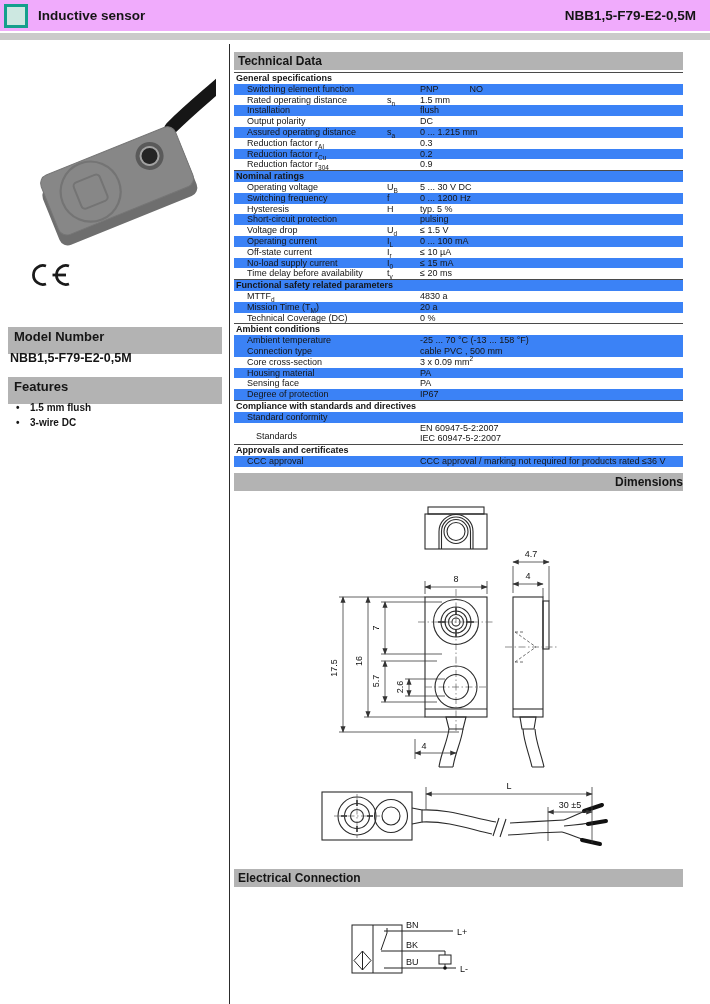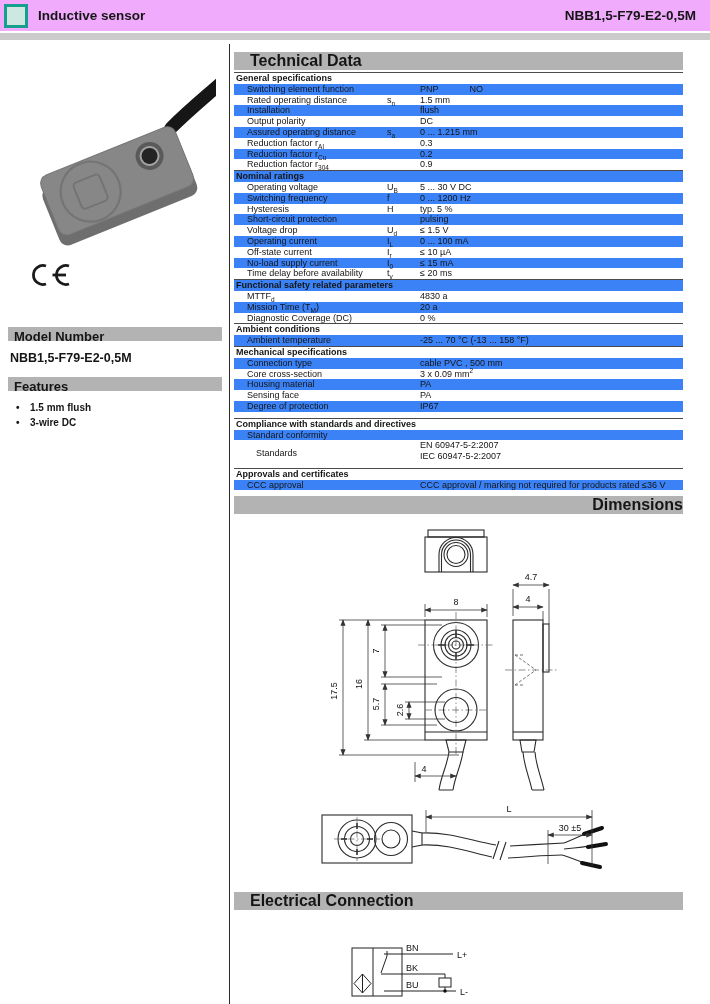--- a/index.html
+++ b/index.html
@@ -12,41 +12,41 @@
   .logo { position:absolute; left:4px; top:4px; width:24px; height:24px; background:#cde8e1; border:3px solid #159f8c; }
   .topbar-title { position:absolute; left:38px; top:8px; font-size:13.5px; font-weight:bold; }
   .topbar-model { position:absolute; right:14px; top:8px; font-size:13.5px; font-weight:bold; }
   .substrip { position:absolute; left:0; top:33px; width:710px; height:7px; background:#cbcbcb; }
   .divider { position:absolute; left:229px; top:44px; width:1px; height:960px; background:#2c2c2c; }
 
   
   .leftcol { position:absolute; left:0; top:0; width:229px; height:1004px; }
   .photo { position:absolute; left:14px; top:50px; }
   .ce { position:absolute; left:26px; top:262px; }
-  .lband { position:absolute; left:8px; width:214px; height:14px; background:#b3b3b3;
+  .lband { position:absolute; left:8px; width:214px; height:27px; background:#b3b3b3;
            font-size:13px; font-weight:bold; line-height:19px; padding-left:6px; }
   .lband.model { top:327px; }
   .lband.features { top:377px; }
   .model-text { position:absolute; left:10px; top:351px; font-size:12.5px; font-weight:bold; }
   .features-list { position:absolute; left:12px; top:400px; list-style:none; }
   .features-list li { font-size:10px; font-weight:bold; line-height:15px; }
   .features-list .bullet { display:inline-block; width:18px; text-align:left; padding-left:4px; }
 
   
   .rightcol { position:absolute; left:234px; top:52px; width:449px; }
-  .rband { height:18px; background:#b3b3b3; font-size:16px; font-weight:bold;
-           line-height:18px; padding-left:16px; }
+  .rband { height:18px; background:#b3b3b3; font-size:12px; font-weight:bold;
+           line-height:18px; padding-left:4px; }
   .rband.dims { margin-top:6px;text-align:right; }
 
   
   .tech-table { margin-top:2px; }
   .trow { display:grid; grid-template-columns:153px 33px 1fr; font-size:9px; line-height:10.8px; }
   .trow.section { display:block; font-weight:bold; border-top:1px solid #4a4a4a; padding-left:2px; }
   .trow.shaded { background:#3b82f6; }
-  .trow.gap-before { margin-top:6px; }
+  .trow.gap-before { }
   .c-label { padding-left:13px; white-space:nowrap; }
   .c-label.deep { padding-left:22px;margin-top:8px; }
   .c-sym { white-space:nowrap; }
   .c-val { white-space:nowrap; }
   sub { font-size:6.5px; line-height:0; }
   sup { font-size:6.5px; line-height:0; }
   .gapseg { display:inline-block; margin-left:31px;text-align:center; }
 
   
   .ln   { fill:none; stroke:#2b2b2b; stroke-width:1.1; }
@@ -196,31 +196,30 @@
           <div class="c-label"><span>MTTF</span><sub>d</sub></div>
           <div class="c-sym"></div>
           <div class="c-val"><span>4830 a</span></div>
         </div>
         <div class="trow shaded">
           <div class="c-label"><span>Mission Time (T</span><sub>M</sub><span>)</span></div>
           <div class="c-sym"></div>
           <div class="c-val"><span>20 a</span></div>
         </div>
         <div class="trow">
-          <div class="c-label"><span>Diagnostic Coverage (DC)</span></div>
+          <div class="c-label"><span>Technical Coverage (DC)</span></div>
           <div class="c-sym"></div>
           <div class="c-val"><span>0 %</span></div>
         </div>
         <div class="trow section">Ambient conditions</div>
         <div class="trow shaded">
           <div class="c-label"><span>Ambient temperature</span></div>
           <div class="c-sym"></div>
           <div class="c-val"><span>-25 ... 70 °C (-13 ... 158 °F)</span></div>
         </div>
-        <div class="trow section">Mechanical specifications</div>
         <div class="trow shaded">
           <div class="c-label"><span>Connection type</span></div>
           <div class="c-sym"></div>
           <div class="c-val"><span>cable PVC , 500 mm</span></div>
         </div>
         <div class="trow">
           <div class="c-label"><span>Core cross-section</span></div>
           <div class="c-sym"></div>
           <div class="c-val"><span>3 x 0.09 mm</span><sup>2</sup></div>
         </div>

